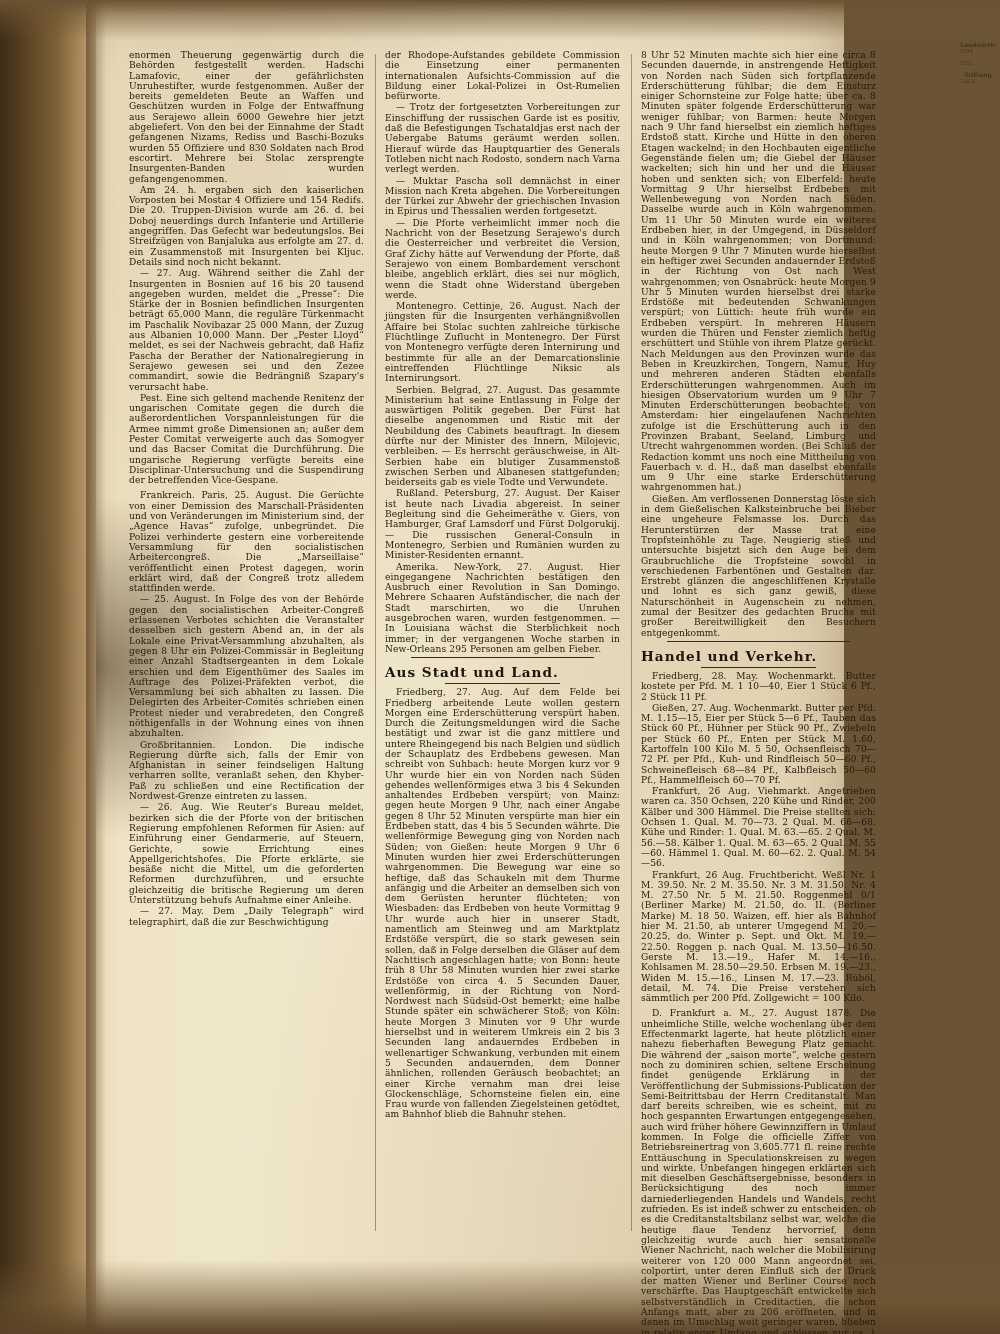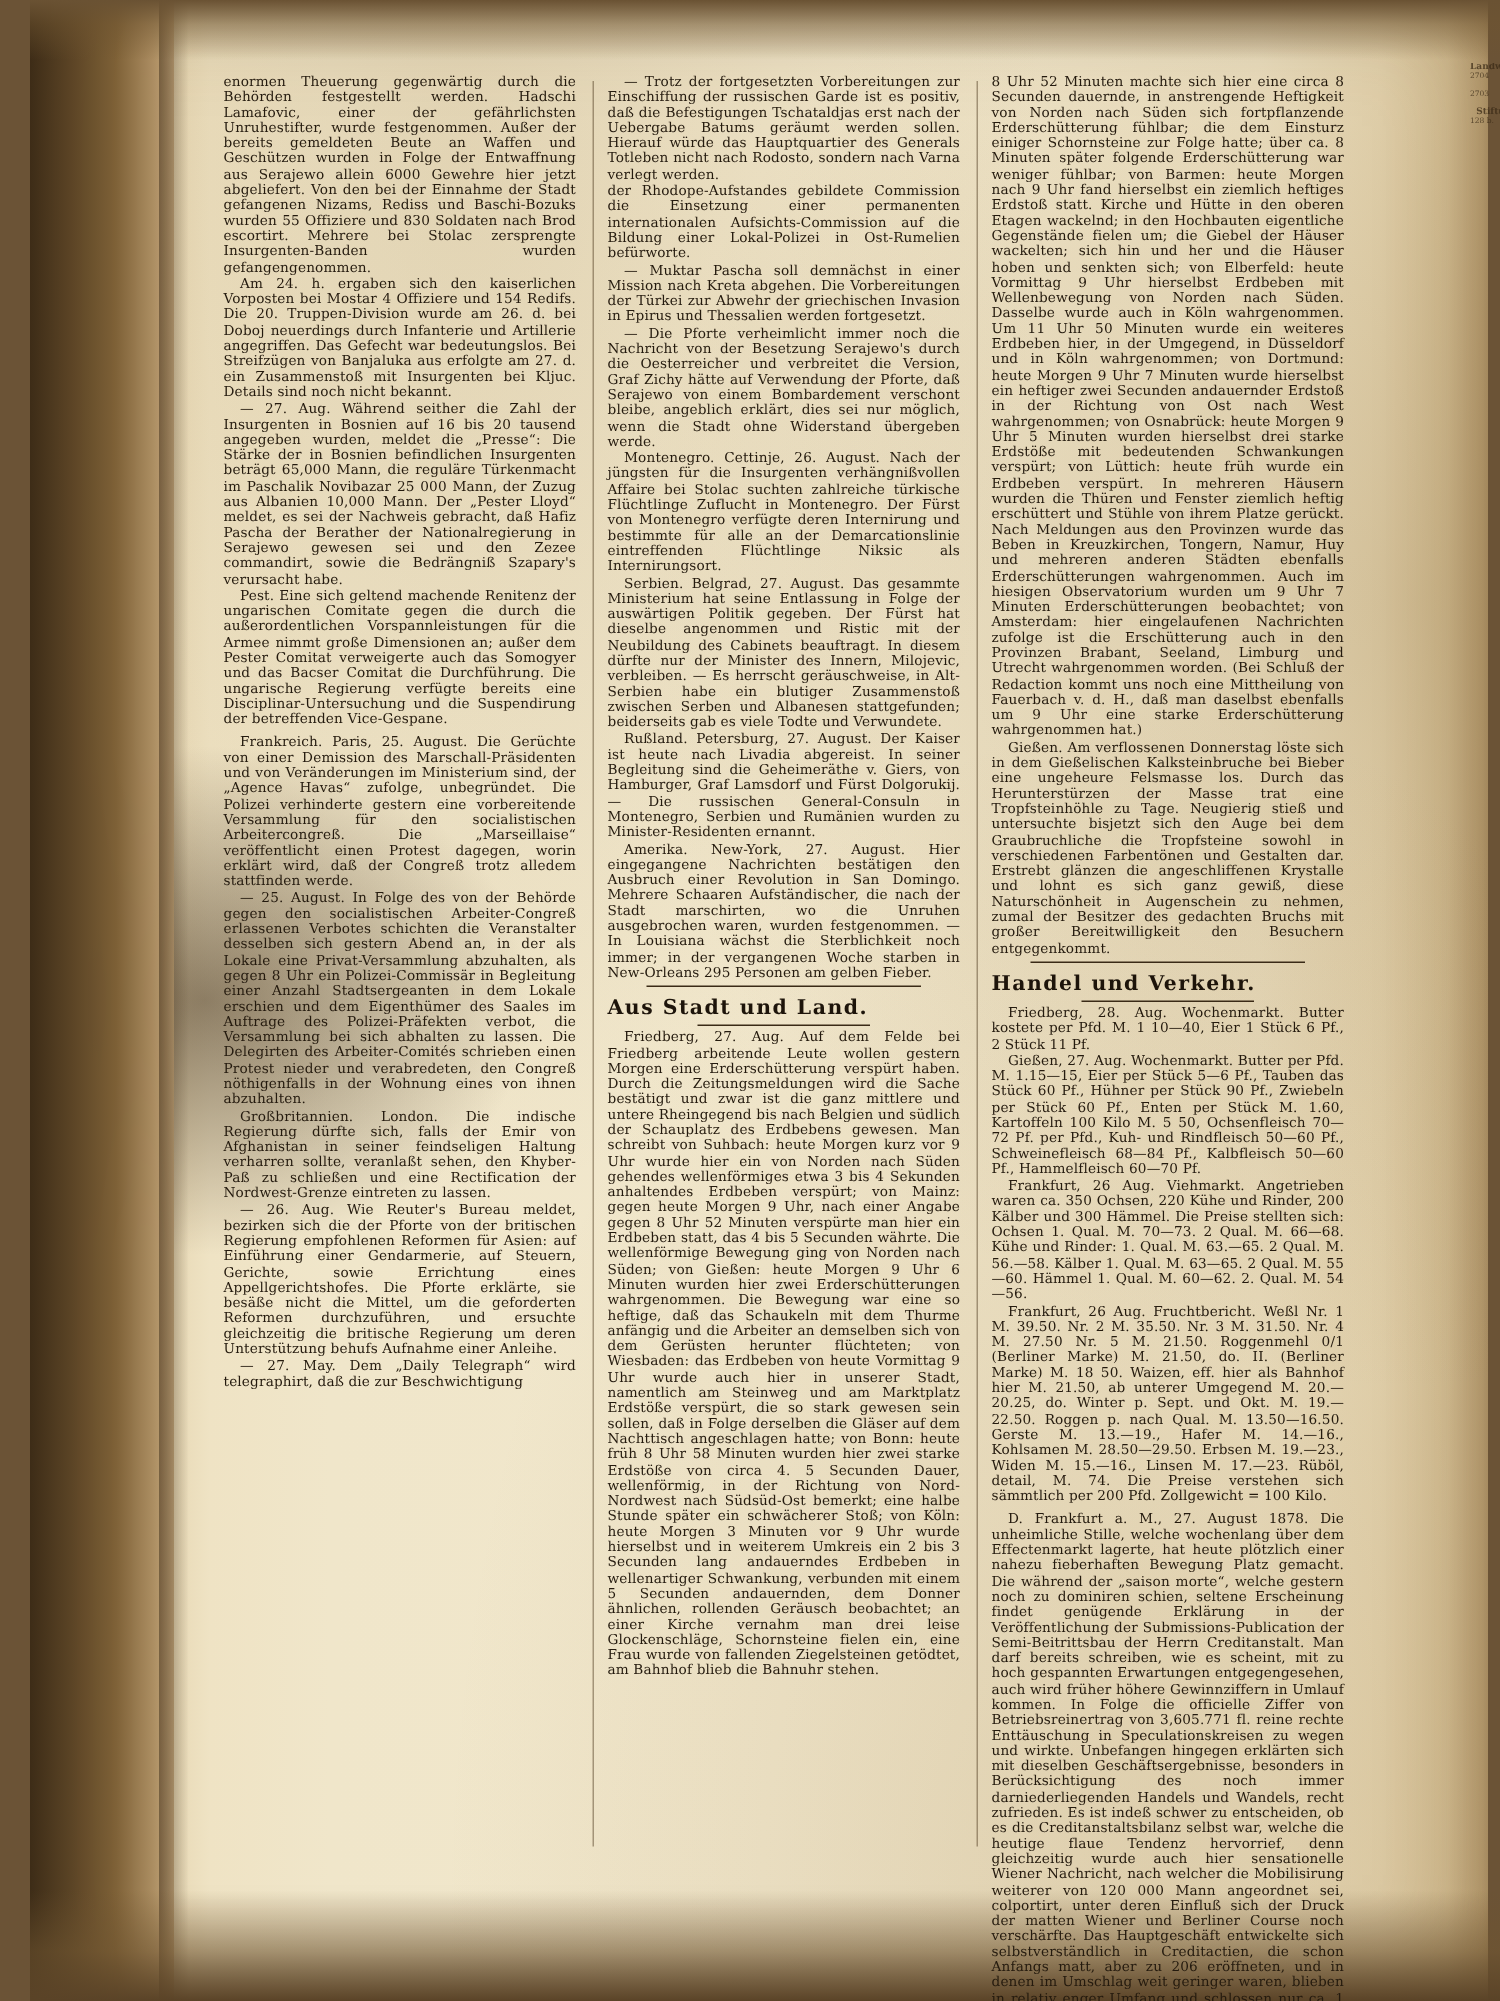--- a/index.html
+++ b/index.html
@@ -2,26 +2,25 @@
 <html><head>
 <meta charset="utf-8">
 <style>
   html,body{margin:0;padding:0;}
   body{
     width:1000px;height:1334px;overflow:hidden;
     background:#6b5336;
     font-family:"DejaVu Serif", serif;
   }
   #page{
-    position:relative;width:972px;height:1334px;
+    position:relative;width:844px;height:1334px;
     background:
       radial-gradient(ellipse at 12% 50%, rgba(60,42,22,.55) 0%, rgba(60,42,22,0) 18%),
       linear-gradient(90deg,#4a3720 0px,#6d5434 26px,#8a6c44 46px,#b89a6e 62px,#d8c299 74px,#e2cfa8 82px,#e8d9b6 95px, #efe3c4 120px, #f0e6ca 200px, #f1e7cc 500px, #eee2c4 820px, #e6d6b2 900px, #d9c49a 945px, #c2a87c 968px, #9c7e54 985px, #6b5336 1000px);
     box-shadow:inset 0 0 70px rgba(92,66,32,.35);
-    margin-left:20px;
   }
   
   #page:before{
     content:"";position:absolute;inset:0;
     background:
       radial-gradient(ellipse at 30% 8%, rgba(160,128,74,.18) 0%, rgba(160,128,74,0) 40%),
       radial-gradient(ellipse at 78% 96%, rgba(150,118,66,.20) 0%, rgba(150,118,66,0) 45%),
       radial-gradient(ellipse at 95% 30%, rgba(140,110,60,.22) 0%, rgba(140,110,60,0) 40%);
     pointer-events:none;
   }
@@ -106,22 +105,22 @@
         <div class="para">Pest. Eine sich geltend machende Renitenz der ungarischen Comitate gegen die durch die außerordentlichen Vorspannleistungen für die Armee nimmt große Dimensionen an; außer dem Pester Comitat verweigerte auch das Somogyer und das Bacser Comitat die Durchführung. Die ungarische Regierung verfügte bereits eine Disciplinar-Untersuchung und die Suspendirung der betreffenden Vice-Gespane.</div>
         <div class="gap"></div>
         <div class="para">Frankreich. Paris, 25. August. Die Gerüchte von einer Demission des Marschall-Präsidenten und von Veränderungen im Ministerium sind, der „Agence Havas“ zufolge, unbegründet. Die Polizei verhinderte gestern eine vorbereitende Versammlung für den socialistischen Arbeitercongreß. Die „Marseillaise“ veröffentlicht einen Protest dagegen, worin erklärt wird, daß der Congreß trotz alledem stattfinden werde.</div>
         <div class="para">— 25. August. In Folge des von der Behörde gegen den socialistischen Arbeiter-Congreß erlassenen Verbotes schichten die Veranstalter desselben sich gestern Abend an, in der als Lokale eine Privat-Versammlung abzuhalten, als gegen 8 Uhr ein Polizei-Commissär in Begleitung einer Anzahl Stadtsergeanten in dem Lokale erschien und dem Eigenthümer des Saales im Auftrage des Polizei-Präfekten verbot, die Versammlung bei sich abhalten zu lassen. Die Delegirten des Arbeiter-Comités schrieben einen Protest nieder und verabredeten, den Congreß nöthigenfalls in der Wohnung eines von ihnen abzuhalten.</div>
         <div class="para">Großbritannien. London. Die indische Regierung dürfte sich, falls der Emir von Afghanistan in seiner feindseligen Haltung verharren sollte, veranlaßt sehen, den Khyber-Paß zu schließen und eine Rectification der Nordwest-Grenze eintreten zu lassen.</div>
         <div class="para">— 26. Aug. Wie Reuter's Bureau meldet, bezirken sich die der Pforte von der britischen Regierung empfohlenen Reformen für Asien: auf Einführung einer Gendarmerie, auf Steuern, Gerichte, sowie Errichtung eines Appellgerichtshofes. Die Pforte erklärte, sie besäße nicht die Mittel, um die geforderten Reformen durchzuführen, und ersuchte gleichzeitig die britische Regierung um deren Unterstützung behufs Aufnahme einer Anleihe.</div>
         <div class="para">— 27. May. Dem „Daily Telegraph“ wird telegraphirt, daß die zur Beschwichtigung</div>
       </div>
 
       <div class="col">
+        <div class="para noind">der Rhodope-Aufstandes gebildete Commission die Einsetzung einer permanenten internationalen Aufsichts-Commission auf die Bildung einer Lokal-Polizei in Ost-Rumelien befürworte.</div>
         <div class="para">— Trotz der fortgesetzten Vorbereitungen zur Einschiffung der russischen Garde ist es positiv, daß die Befestigungen Tschataldjas erst nach der Uebergabe Batums geräumt werden sollen. Hierauf würde das Hauptquartier des Generals Totleben nicht nach Rodosto, sondern nach Varna verlegt werden.</div>
-        <div class="para noind">der Rhodope-Aufstandes gebildete Commission die Einsetzung einer permanenten internationalen Aufsichts-Commission auf die Bildung einer Lokal-Polizei in Ost-Rumelien befürworte.</div>
         <div class="para">— Muktar Pascha soll demnächst in einer Mission nach Kreta abgehen. Die Vorbereitungen der Türkei zur Abwehr der griechischen Invasion in Epirus und Thessalien werden fortgesetzt.</div>
         <div class="para">— Die Pforte verheimlicht immer noch die Nachricht von der Besetzung Serajewo's durch die Oesterreicher und verbreitet die Version, Graf Zichy hätte auf Verwendung der Pforte, daß Serajewo von einem Bombardement verschont bleibe, angeblich erklärt, dies sei nur möglich, wenn die Stadt ohne Widerstand übergeben werde.</div>
         <div class="para">Montenegro. Cettinje, 26. August. Nach der jüngsten für die Insurgenten verhängnißvollen Affaire bei Stolac suchten zahlreiche türkische Flüchtlinge Zuflucht in Montenegro. Der Fürst von Montenegro verfügte deren Internirung und bestimmte für alle an der Demarcationslinie eintreffenden Flüchtlinge Niksic als Internirungsort.</div>
         <div class="para">Serbien. Belgrad, 27. August. Das gesammte Ministerium hat seine Entlassung in Folge der auswärtigen Politik gegeben. Der Fürst hat dieselbe angenommen und Ristic mit der Neubildung des Cabinets beauftragt. In diesem dürfte nur der Minister des Innern, Milojevic, verbleiben. — Es herrscht geräuschweise, in Alt-Serbien habe ein blutiger Zusammenstoß zwischen Serben und Albanesen stattgefunden; beiderseits gab es viele Todte und Verwundete.</div>
         <div class="para">Rußland. Petersburg, 27. August. Der Kaiser ist heute nach Livadia abgereist. In seiner Begleitung sind die Geheimeräthe v. Giers, von Hamburger, Graf Lamsdorf und Fürst Dolgorukij. — Die russischen General-Consuln in Montenegro, Serbien und Rumänien wurden zu Minister-Residenten ernannt.</div>
         <div class="para">Amerika. New-York, 27. August. Hier eingegangene Nachrichten bestätigen den Ausbruch einer Revolution in San Domingo. Mehrere Schaaren Aufständischer, die nach der Stadt marschirten, wo die Unruhen ausgebrochen waren, wurden festgenommen. — In Louisiana wächst die Sterblichkeit noch immer; in der vergangenen Woche starben in New-Orleans 295 Personen am gelben Fieber.</div>
 
         <hr class="rule">
         <div class="secthead">Aus Stadt und Land.</div>
         <hr class="rule thin">
@@ -130,21 +129,21 @@
       </div>
 
       <div class="col">
         <div class="para noind">8 Uhr 52 Minuten machte sich hier eine circa 8 Secunden dauernde, in anstrengende Heftigkeit von Norden nach Süden sich fortpflanzende Erderschütterung fühlbar; die dem Einsturz einiger Schornsteine zur Folge hatte; über ca. 8 Minuten später folgende Erderschütterung war weniger fühlbar; von Barmen: heute Morgen nach 9 Uhr fand hierselbst ein ziemlich heftiges Erdstoß statt. Kirche und Hütte in den oberen Etagen wackelnd; in den Hochbauten eigentliche Gegenstände fielen um; die Giebel der Häuser wackelten; sich hin und her und die Häuser hoben und senkten sich; von Elberfeld: heute Vormittag 9 Uhr hierselbst Erdbeben mit Wellenbewegung von Norden nach Süden. Dasselbe wurde auch in Köln wahrgenommen. Um 11 Uhr 50 Minuten wurde ein weiteres Erdbeben hier, in der Umgegend, in Düsseldorf und in Köln wahrgenommen; von Dortmund: heute Morgen 9 Uhr 7 Minuten wurde hierselbst ein heftiger zwei Secunden andauernder Erdstoß in der Richtung von Ost nach West wahrgenommen; von Osnabrück: heute Morgen 9 Uhr 5 Minuten wurden hierselbst drei starke Erdstöße mit bedeutenden Schwankungen verspürt; von Lüttich: heute früh wurde ein Erdbeben verspürt. In mehreren Häusern wurden die Thüren und Fenster ziemlich heftig erschüttert und Stühle von ihrem Platze gerückt. Nach Meldungen aus den Provinzen wurde das Beben in Kreuzkirchen, Tongern, Namur, Huy und mehreren anderen Städten ebenfalls Erderschütterungen wahrgenommen. Auch im hiesigen Observatorium wurden um 9 Uhr 7 Minuten Erderschütterungen beobachtet; von Amsterdam: hier eingelaufenen Nachrichten zufolge ist die Erschütterung auch in den Provinzen Brabant, Seeland, Limburg und Utrecht wahrgenommen worden. (Bei Schluß der Redaction kommt uns noch eine Mittheilung von Fauerbach v. d. H., daß man daselbst ebenfalls um 9 Uhr eine starke Erderschütterung wahrgenommen hat.)</div>
         <div class="para">Gießen. Am verflossenen Donnerstag löste sich in dem Gießelischen Kalksteinbruche bei Bieber eine ungeheure Felsmasse los. Durch das Herunterstürzen der Masse trat eine Tropfsteinhöhle zu Tage. Neugierig stieß und untersuchte bisjetzt sich den Auge bei dem Graubruchliche die Tropfsteine sowohl in verschiedenen Farbentönen und Gestalten dar. Erstrebt glänzen die angeschliffenen Krystalle und lohnt es sich ganz gewiß, diese Naturschönheit in Augenschein zu nehmen, zumal der Besitzer des gedachten Bruchs mit großer Bereitwilligkeit den Besuchern entgegenkommt.</div>
 
         <hr class="rule">
         <div class="secthead">Handel und Verkehr.</div>
         <hr class="rule thin">
 
-        <div class="para num">Friedberg, 28. Aug. Wochenmarkt. Butter kostete per Pfd. M. 1 10—40, Eier 1 Stück 6 Pf., 2 Stück 11 Pf.</div>
+        <div class="para num">Friedberg, 28. May. Wochenmarkt. Butter kostete per Pfd. M. 1 10—40, Eier 1 Stück 6 Pf., 2 Stück 11 Pf.</div>
         <div class="para num">Gießen, 27. Aug. Wochenmarkt. Butter per Pfd. M. 1.15—15, Eier per Stück 5—6 Pf., Tauben das Stück 60 Pf., Hühner per Stück 90 Pf., Zwiebeln per Stück 60 Pf., Enten per Stück M. 1.60, Kartoffeln 100 Kilo M. 5 50, Ochsenfleisch 70—72 Pf. per Pfd., Kuh- und Rindfleisch 50—60 Pf., Schweinefleisch 68—84 Pf., Kalbfleisch 50—60 Pf., Hammelfleisch 60—70 Pf.</div>
         <div class="para num">Frankfurt, 26 Aug. Viehmarkt. Angetrieben waren ca. 350 Ochsen, 220 Kühe und Rinder, 200 Kälber und 300 Hämmel. Die Preise stellten sich: Ochsen 1. Qual. M. 70—73. 2 Qual. M. 66—68. Kühe und Rinder: 1. Qual. M. 63.—65. 2 Qual. M. 56.—58. Kälber 1. Qual. M. 63—65. 2 Qual. M. 55—60. Hämmel 1. Qual. M. 60—62. 2. Qual. M. 54—56.</div>
         <div class="para num">Frankfurt, 26 Aug. Fruchtbericht. Weßl Nr. 1 M. 39.50. Nr. 2 M. 35.50. Nr. 3 M. 31.50. Nr. 4 M. 27.50 Nr. 5 M. 21.50. Roggenmehl 0/1 (Berliner Marke) M. 21.50, do. II. (Berliner Marke) M. 18 50. Waizen, eff. hier als Bahnhof hier M. 21.50, ab unterer Umgegend M. 20.—20.25, do. Winter p. Sept. und Okt. M. 19.—22.50. Roggen p. nach Qual. M. 13.50—16.50. Gerste M. 13.—19., Hafer M. 14.—16., Kohlsamen M. 28.50—29.50. Erbsen M. 19.—23., Widen M. 15.—16., Linsen M. 17.—23. Rüböl, detail, M. 74. Die Preise verstehen sich sämmtlich per 200 Pfd. Zollgewicht = 100 Kilo.</div>
         <div class="gap"></div>
         <div class="para">D. Frankfurt a. M., 27. August 1878. Die unheimliche Stille, welche wochenlang über dem Effectenmarkt lagerte, hat heute plötzlich einer nahezu fieberhaften Bewegung Platz gemacht. Die während der „saison morte“, welche gestern noch zu dominiren schien, seltene Erscheinung findet genügende Erklärung in der Veröffentlichung der Submissions-Publication der Semi-Beitrittsbau der Herrn Creditanstalt. Man darf bereits schreiben, wie es scheint, mit zu hoch gespannten Erwartungen entgegengesehen, auch wird früher höhere Gewinnziffern in Umlauf kommen. In Folge die officielle Ziffer von Betriebsreinertrag von 3,605.771 fl. reine rechte Enttäuschung in Speculationskreisen zu wegen und wirkte. Unbefangen hingegen erklärten sich mit dieselben Geschäftsergebnisse, besonders in Berücksichtigung des noch immer darniederliegenden Handels und Wandels, recht zufrieden. Es ist indeß schwer zu entscheiden, ob es die Creditanstaltsbilanz selbst war, welche die heutige flaue Tendenz hervorrief, denn gleichzeitig wurde auch hier sensationelle Wiener Nachricht, nach welcher die Mobilisirung weiterer von 120 000 Mann angeordnet sei, colportirt, unter deren Einfluß sich der Druck der matten Wiener und Berliner Course noch verschärfte. Das Hauptgeschäft entwickelte sich selbstverständlich in Creditactien, die schon Anfangs matt, aber zu 206 eröffneten, und in denen im Umschlag weit geringer waren, blieben in relativ enger Umfang und schlossen nur ca. 1 fl. unter ihrem gestrigen Abend-Niveau. Creditactien, gestern Abend 226½, heute mit 221 ein und eröffneten bierauf zwischen 223½ und 224¾.</div>
       </div>
 
     </div>
   </div>
 

